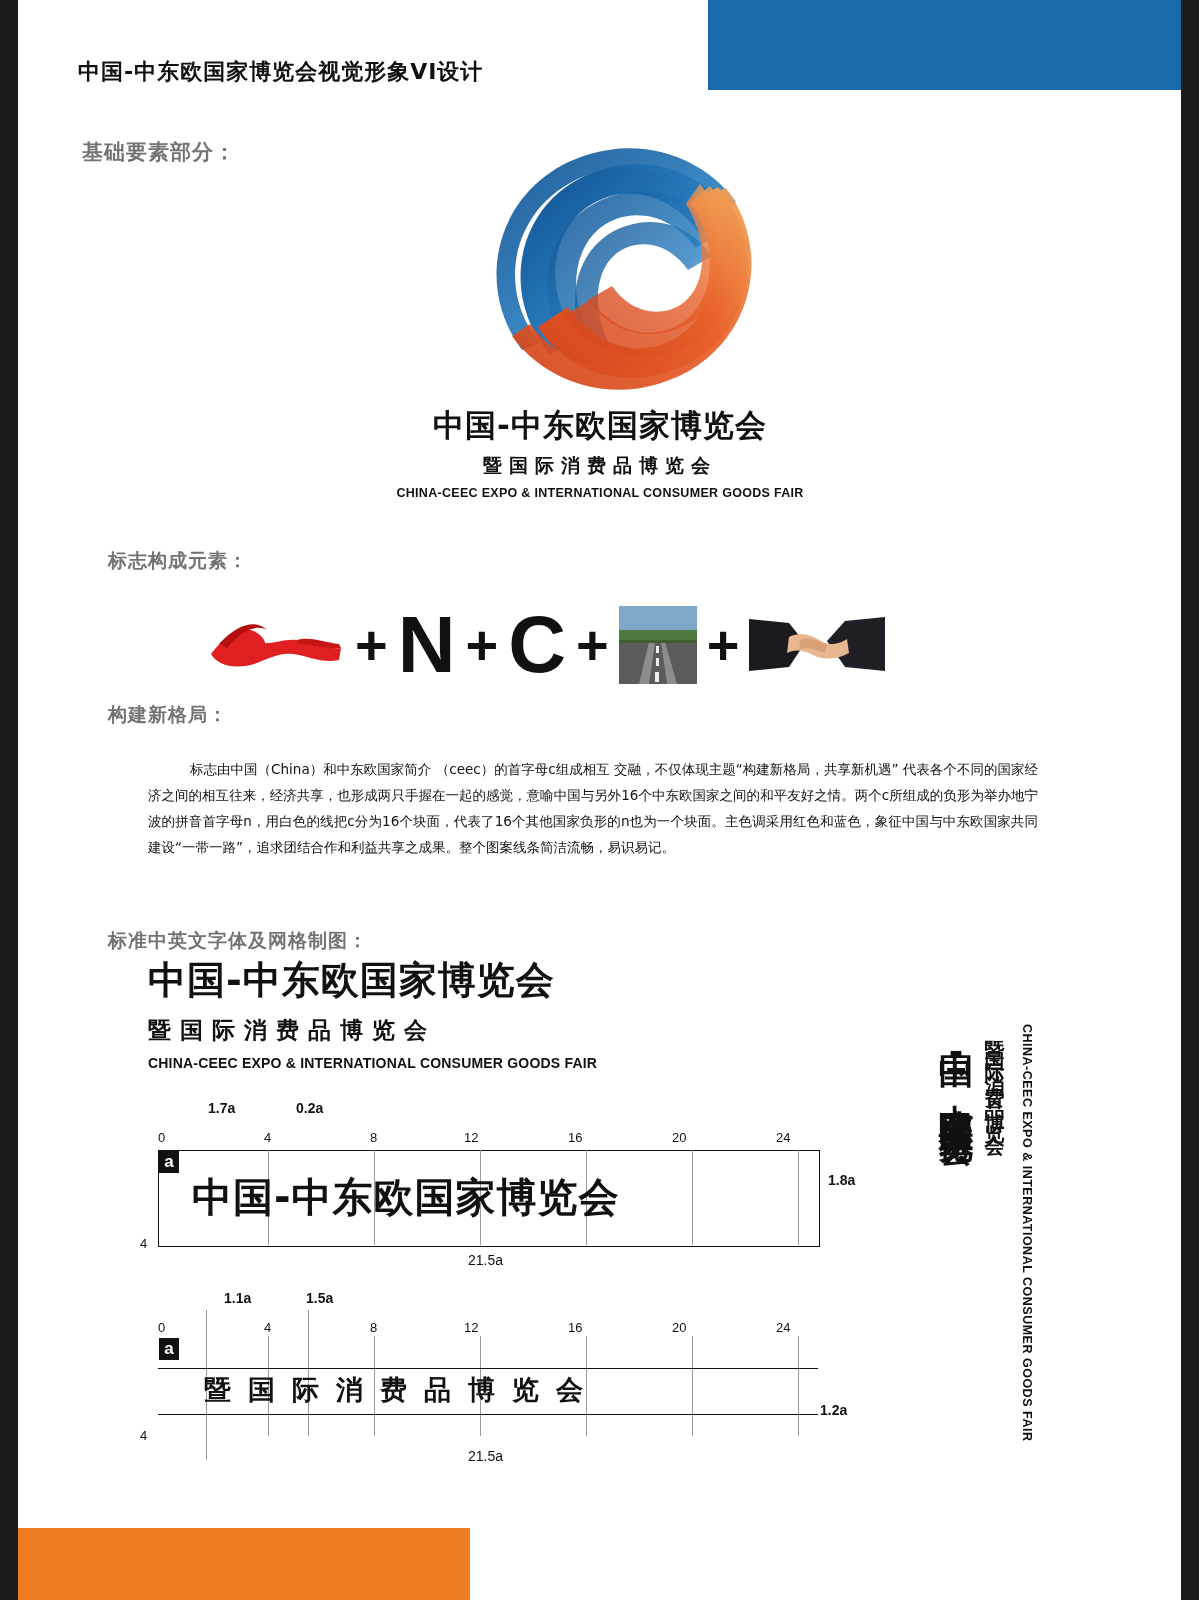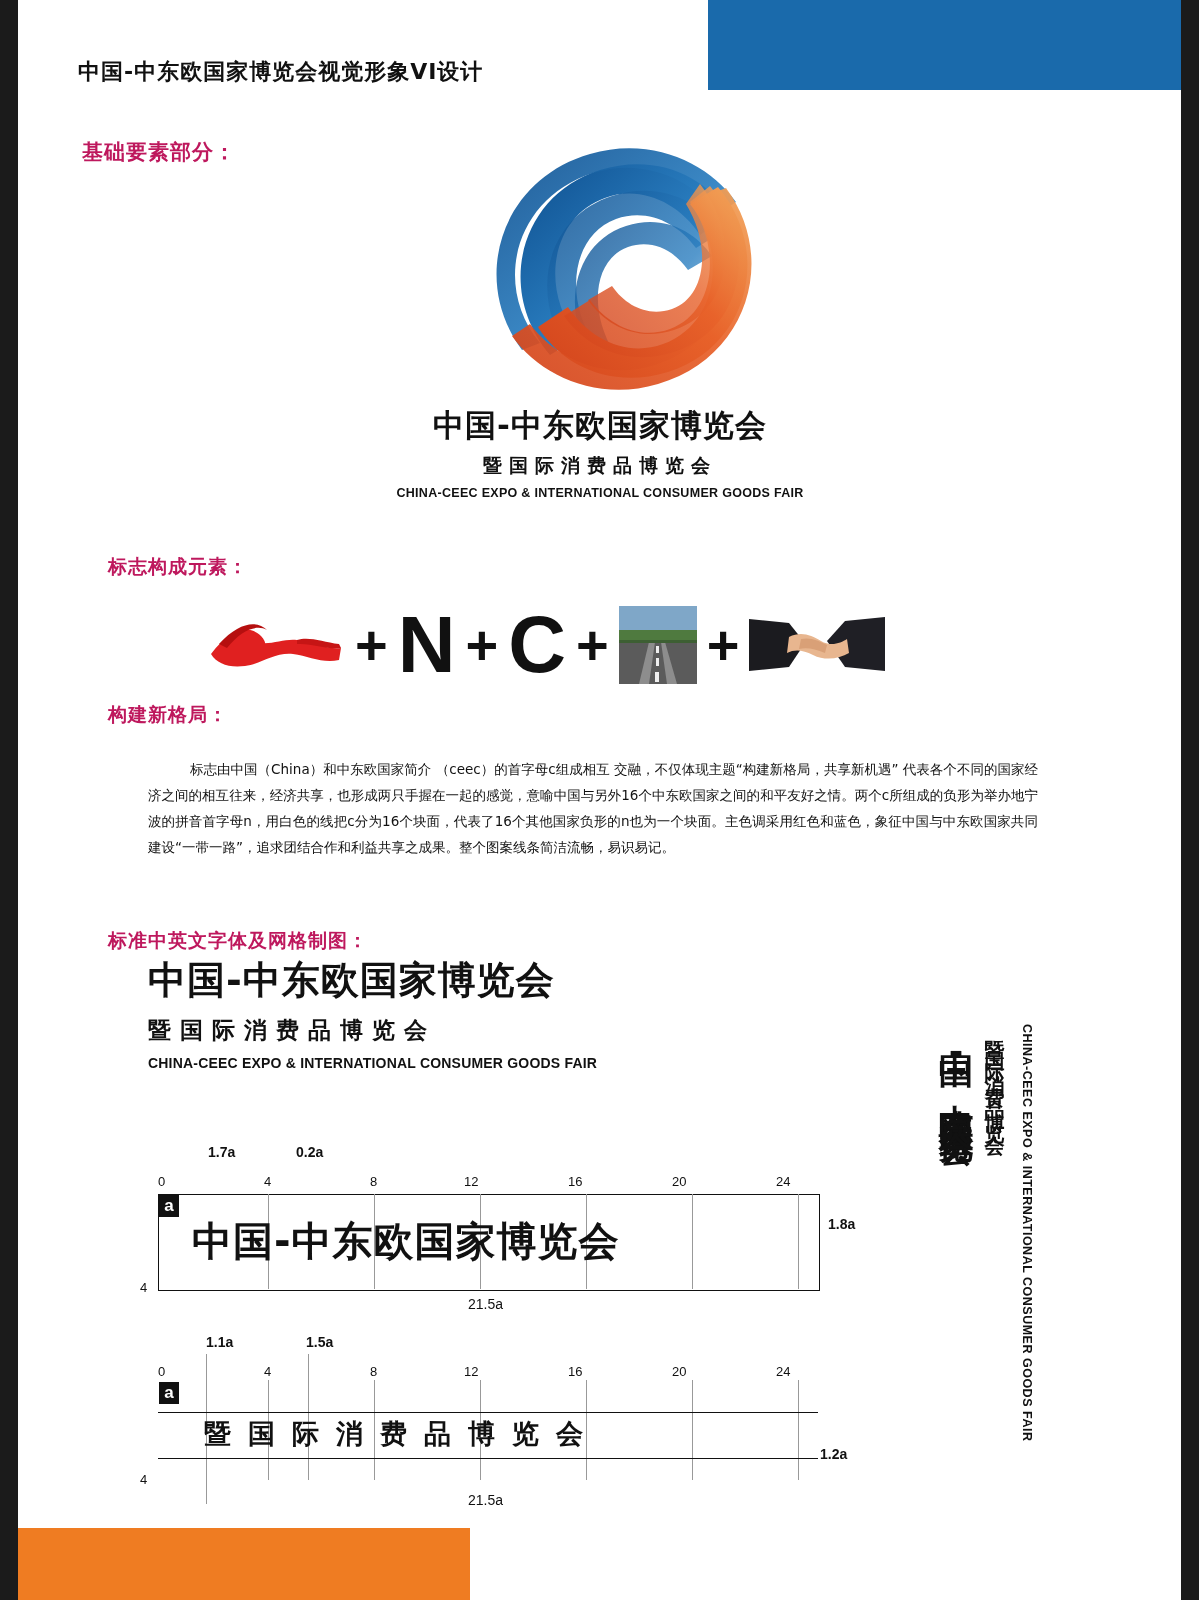--- a/index.html
+++ b/index.html
@@ -29,26 +29,26 @@
   }
   
   .doc-title{
     position:absolute;left:78px;top:57px;
     font-size:22px;font-weight:bold;color:#111;
     letter-spacing:1px;
     font-family:"DejaVu Sans","Liberation Sans",sans-serif;
   }
   .section-label{
     position:absolute;
-    font-size:19px;font-weight:bold;color:#be185d;
+    font-size:19px;font-weight:bold;color:#737373;
     letter-spacing:1px;
     font-family:"DejaVu Sans","Liberation Sans",sans-serif;
   }
   #lbl-basic{left:82px;top:138px;font-size:21px;}
-  #lbl-elements{left:108px;top:548px;margin-top:6px;}
+  #lbl-elements{left:108px;top:548px;}
   #lbl-desc{left:108px;top:702px;}
   #lbl-grid{left:108px;top:928px;}
 
   
   .logo-wrap{
     position:absolute;left:400px;top:140px;width:400px;height:270px;
   }
   .logo-wrap svg{display:block;}
   .logo-text{
     position:absolute;left:390px;top:405px;width:420px;text-align:center;
@@ -103,21 +103,21 @@
   }
   .type-cn2{
     font-size:23px;font-weight:bold;color:#111;letter-spacing:9px;
     margin-top:9px;font-family:"DejaVu Sans","Liberation Sans",sans-serif;white-space:nowrap;
   }
   .type-en{
     font-size:14px;font-weight:bold;color:#111;margin-top:9px;letter-spacing:0.2px;white-space:nowrap;
   }
 
   
-  .grid-diagram{position:absolute;margin-top:44px;}
+  .grid-diagram{position:absolute;}
   #grid1{left:148px;top:1100px;width:740px;height:170px;}
   #grid2{left:148px;top:1290px;width:740px;height:180px;}
   .grid-diagram .tick-label{
     position:absolute;font-size:13px;color:#111;font-weight:normal;
     font-family:"Liberation Sans",sans-serif;
   }
   .grid-diagram .dim-label{
     position:absolute;font-size:14px;color:#111;font-weight:bold;
     font-family:"Liberation Sans",sans-serif;
   }
@@ -280,21 +280,21 @@
   <div class="vline" style="left:650px;top:50px;height:95px;"></div>
 
   <div class="sample-cn" style="left:44px;top:70px;">中国-中东欧国家博览会</div>
 
   <div class="dim-label" style="left:680px;top:72px;">1.8a</div>
   <div class="tick-label" style="left:-8px;top:136px;">4</div>
   <div class="dim-label" style="left:320px;top:152px;font-weight:normal;">21.5a</div>
 </div>
 
 <div class="grid-diagram" id="grid2">
-  <div class="dim-label" style="left:58px;top:0;">1.1a</div>
+  <div class="dim-label" style="left:76px;top:0;">1.1a</div>
   <div class="dim-label" style="left:158px;top:0;">1.5a</div>
 
   <div class="tick-label" style="left:10px;top:30px;">0</div>
   <div class="tick-label" style="left:116px;top:30px;">4</div>
   <div class="tick-label" style="left:222px;top:30px;">8</div>
   <div class="tick-label" style="left:316px;top:30px;">12</div>
   <div class="tick-label" style="left:420px;top:30px;">16</div>
   <div class="tick-label" style="left:524px;top:30px;">20</div>
   <div class="tick-label" style="left:628px;top:30px;">24</div>
 

